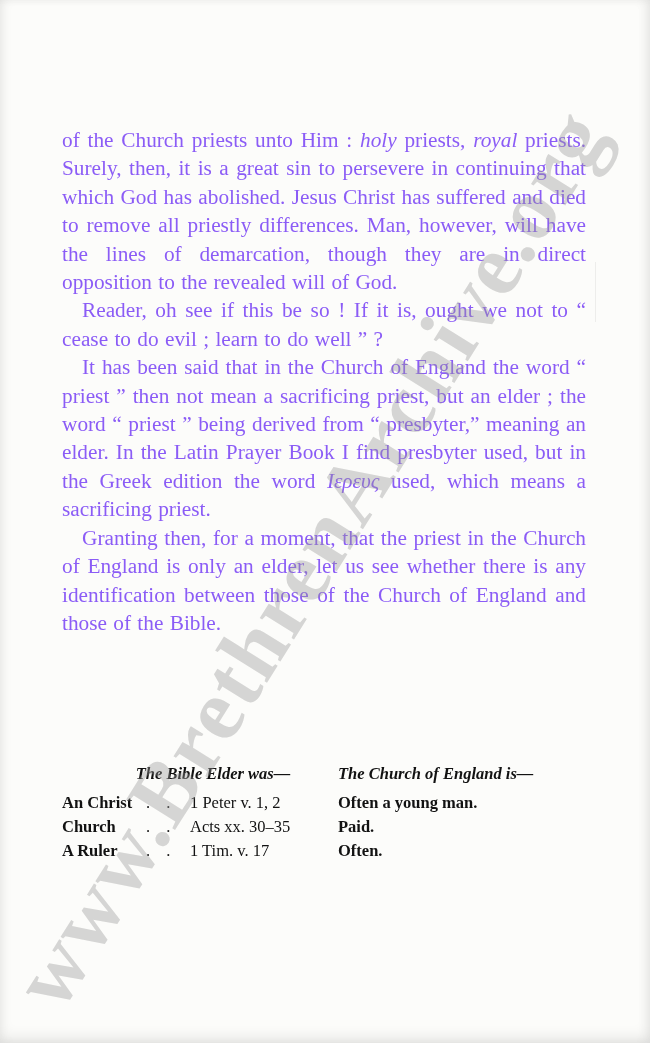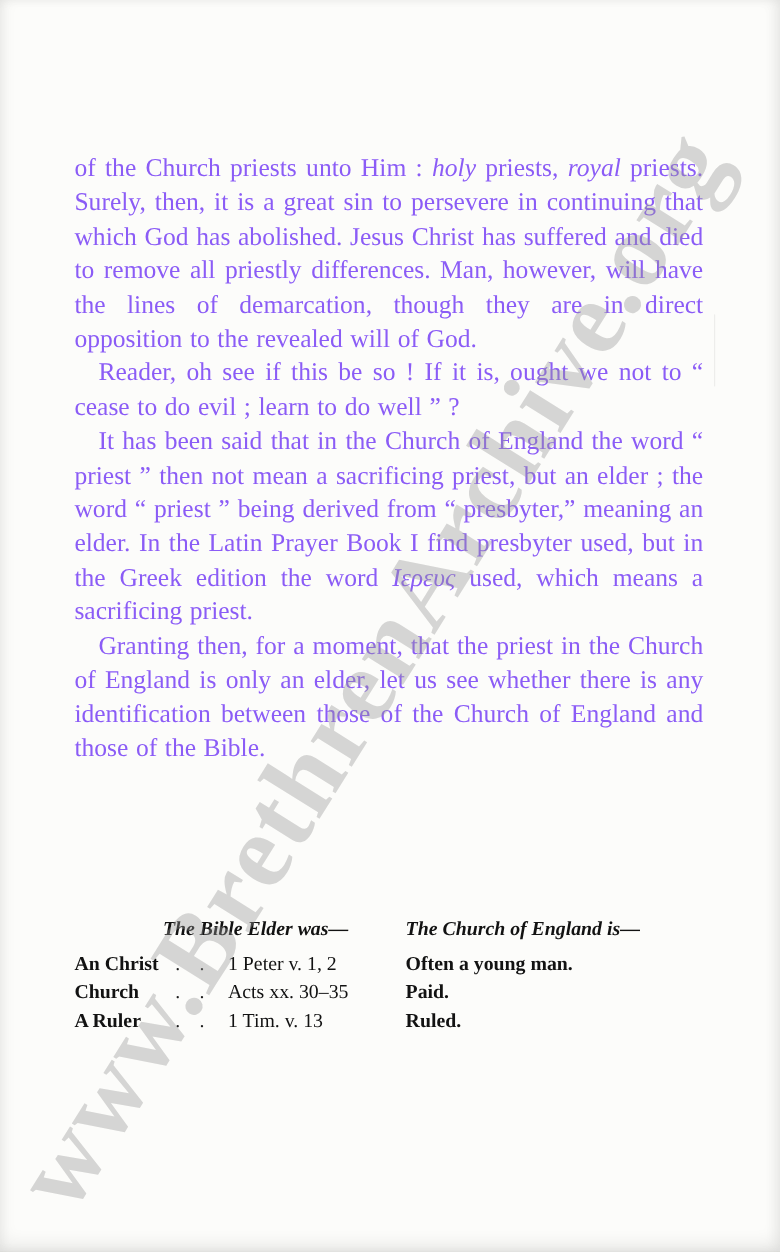--- a/index.html
+++ b/index.html
@@ -89,23 +89,23 @@
         <span class="t-dots">. .</span>
         <span class="t-ref">Acts xx. 30–35</span>
       </div>
       <div class="t-right">Paid.</div>
     </div>
 
     <div class="t-row">
       <div class="t-left">
         <span class="t-term">A Ruler</span>
         <span class="t-dots">. .</span>
-        <span class="t-ref">1 Tim. v. 13</span>
+        <span class="t-ref">1 Tim. v. 17</span>
       </div>
-      <div class="t-right">Ruled.</div>
+      <div class="t-right">Often.</div>
     </div>
   </div>
 
   <div class="edge-line"></div>
 
   <div class="watermark">www.BrethrenArchive.org</div>
 
 </div>
 
 </body></html>

